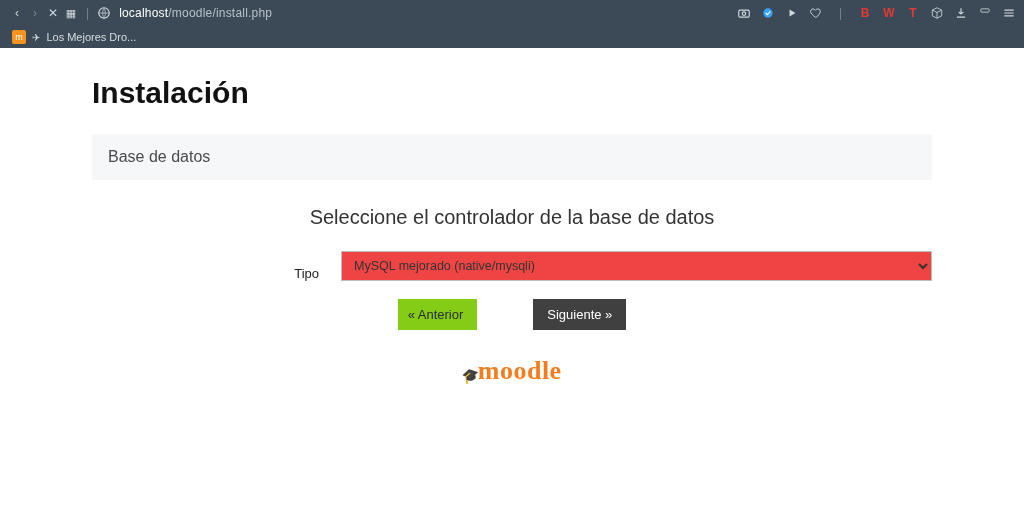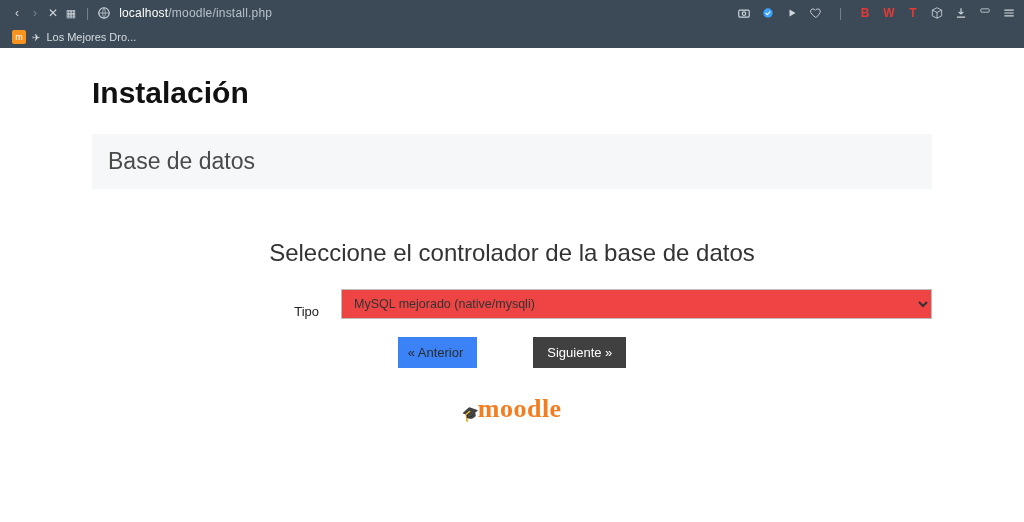--- a/index.html
+++ b/index.html
@@ -21,33 +21,33 @@
 
     .tabbar { display: flex; align-items: center; height: 22px; padding: 0 6px; background: #3b4a56; }
     .tab { display: flex; align-items: center; gap: 6px; padding: 2px 6px; max-width: 140px; font-size: 11px; color: #d7dde2; }
     .favicon { width: 14px; height: 14px; background: #f7931e; border-radius: 2px; display: inline-flex; align-items: center; justify-content: center; color: #fff; font-size: 9px; }
     .tab-title { max-width: 100px; overflow: hidden; text-overflow: ellipsis; white-space: nowrap; }
 
     
     .page { padding: 20px 0 0; }
     .container { width: 840px; margin: 0 auto; }
     .page-title { font-size: 30px; font-weight: 700; color: #111; margin: 8px 0 24px; }
-    .card-header { background: #f5f7f8; padding: 14px 16px; font-size: 23px; color: #4a4a4a; font-weight: 400; }
+    .card-header { background: #f5f7f8; padding: 14px 16px; font-size: 16px; color: #4a4a4a; font-weight: 400; }
     .section-spacer { height: 24px; }
-    .subhead { text-align: center; font-size: 24px; font-weight: 300; color: #333; margin: 26px 0 18px; }
+    .subhead { text-align: center; font-size: 20px; font-weight: 300; color: #333; margin: 2px 0 18px; }
     .alert { background: #d1e7e6; color: #2f6f6c; padding: 10px 14px; font-size: 12.5px; line-height: 1.4; }
 
     .form-row { display: flex; align-items: flex-end; gap: 14px; margin: 22px 0 18px; }
     .form-label { width: 235px; text-align: right; font-size: 13px; color: #222; padding-right: 8px; font-weight: 400; }
     .select-wrap { flex: 1; }
     select { width: 100%; height: 30px; border: 1px solid #bcbcbc; padding: 4px 8px; font-size: 12.5px; color: #333; background: #ef4444; font-family: inherit; }
 
     .actions { display: flex; justify-content: center; gap: 12px; margin-top: 8px; }
     .btn { display: inline-block; padding: 8px 14px; font-size: 13px; border: none; cursor: pointer; }
-    .btn-secondary { background: #3b82f6; color: #2b2b2b; padding-left: 10px; }
+    .btn-secondary { background: #84cc16; color: #2b2b2b; padding-left: 10px; }
     .btn-primary { background: #404040; color: #fff; margin-left: 44px; }
 
     .brand { text-align: center; margin-top: 26px; }
     .brand-text { font-family: Georgia, "Times New Roman", serif; font-size: 26px; font-weight: 700; color: #f47d20; letter-spacing: .5px; }
     .brand-hat { display: inline-block; transform: translateY(2px) rotate(-12deg); font-size: 14px; color: #222; margin-right: -2px; }
   </style>
 </head>
 <body>
 
 <div class="browser-chrome">

